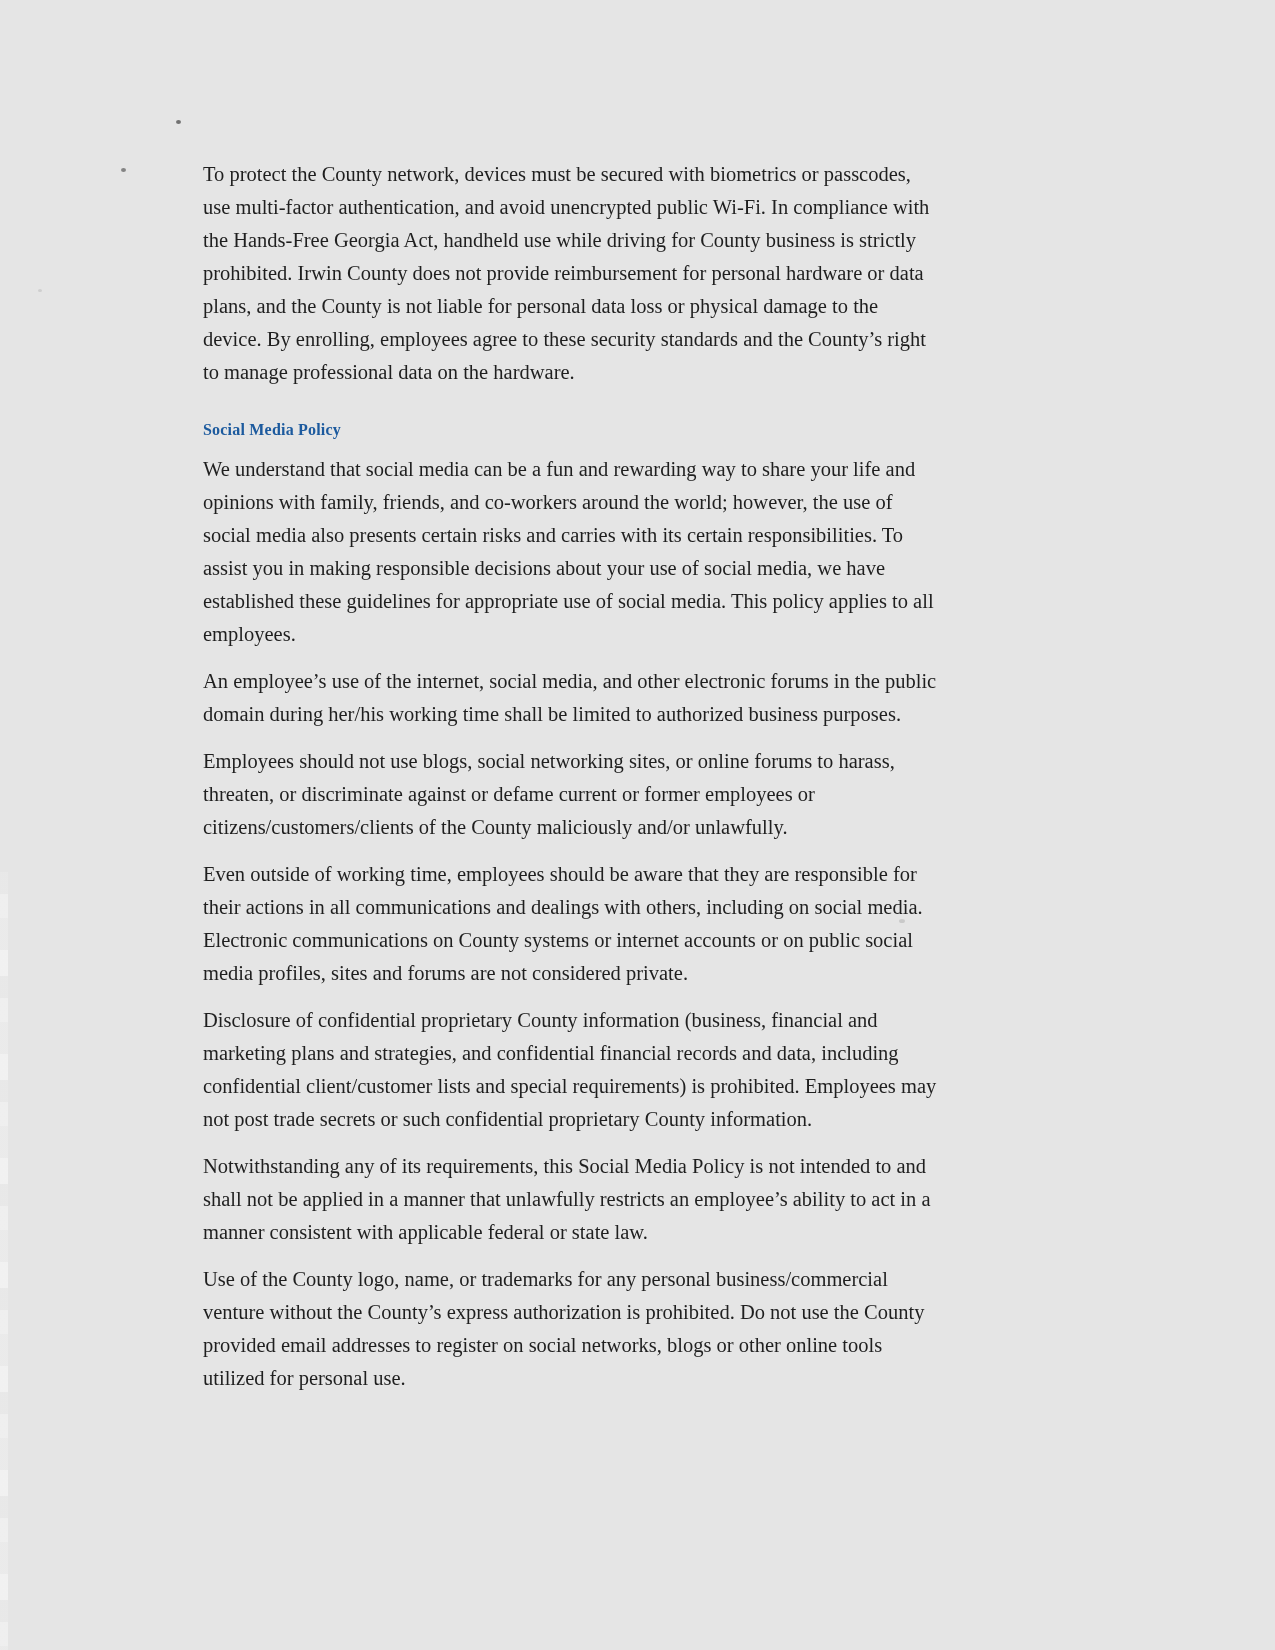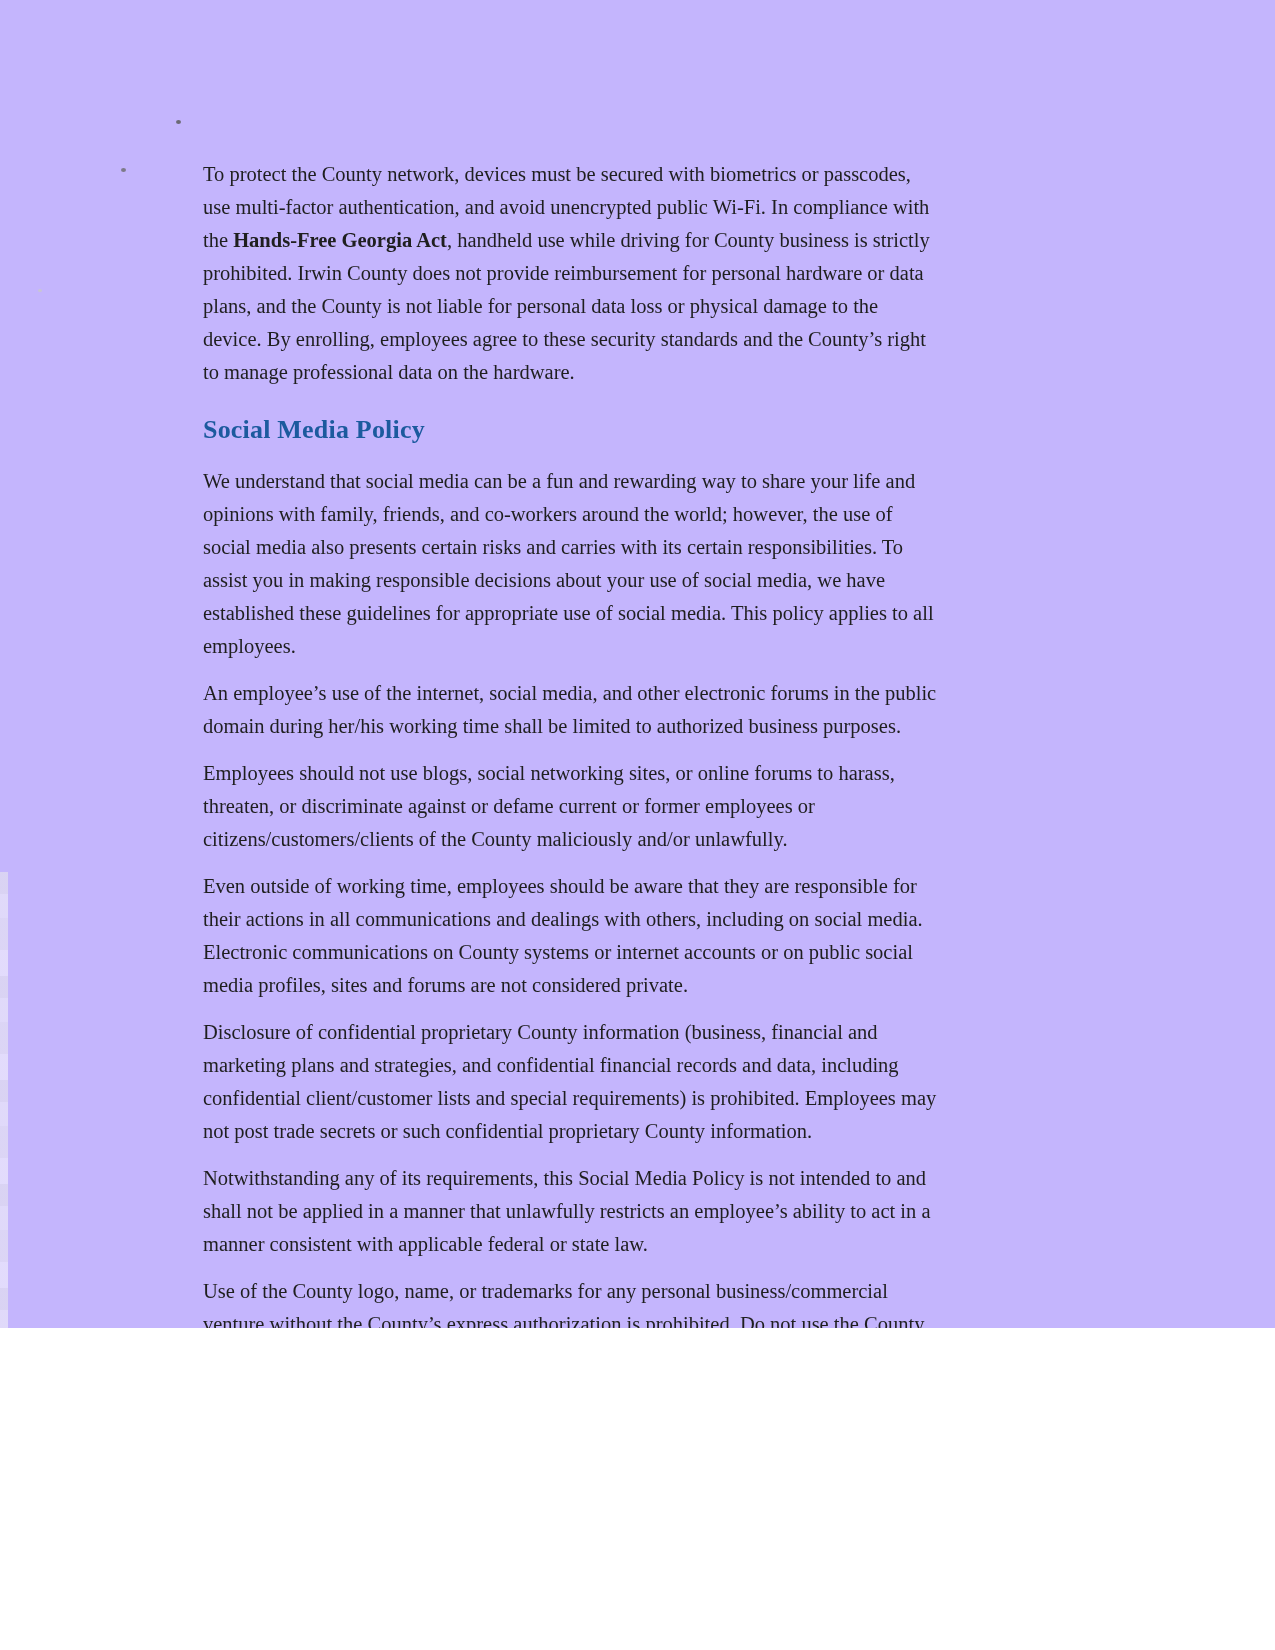--- a/index.html
+++ b/index.html
@@ -3,48 +3,48 @@
 <meta charset="utf-8">
 <style>
   html, body {
     margin: 0;
     padding: 0;
     background: #ffffff;
   }
   .page {
     position: relative;
     width: 1275px;
-    height: 1328px;
-    background: #c4b5fd;
+    height: 1650px;
+    background: #e5e5e5;
     overflow: hidden;
     font-family: "Liberation Serif", serif;
   }
   .content {
     position: absolute;
     left: 203px;
     top: 158px;
     width: 836px;
   }
   .para {
     font-size: 20.5px;
     line-height: 33px;
     color: #1f1f1f;
     margin: 0 0 14px 0;
     white-space: pre-line;
     text-align: left;
   }
   .heading {
-    font-size: 26px;
+    font-size: 16px;
     line-height: 30px;
     font-weight: bold;
-    margin: 26px 0 20px 0;
+    margin: 26px 0 8px 0;
     letter-spacing: 0.2px;
   }
   .bold-inline {
-    font-weight: bold;
+    font-weight: normal;
   }
   
   .speck {
     position: absolute;
     border-radius: 50%;
   }
   .speck-1 { left: 176px; top: 120px; width: 5px; height: 4px; background: #5d5d5d; opacity: 0.85; }
   .speck-2 { left: 121px; top: 168px; width: 5px; height: 4px; background: #6b6b6b; opacity: 0.8; }
   .speck-3 { left: 38px;  top: 289px; width: 4px; height: 3px; background: #c9c9c9; opacity: 0.8; }
   .speck-4 { left: 899px; top: 919px; width: 6px; height: 4px; background: #bdbdbd; opacity: 0.7; }

